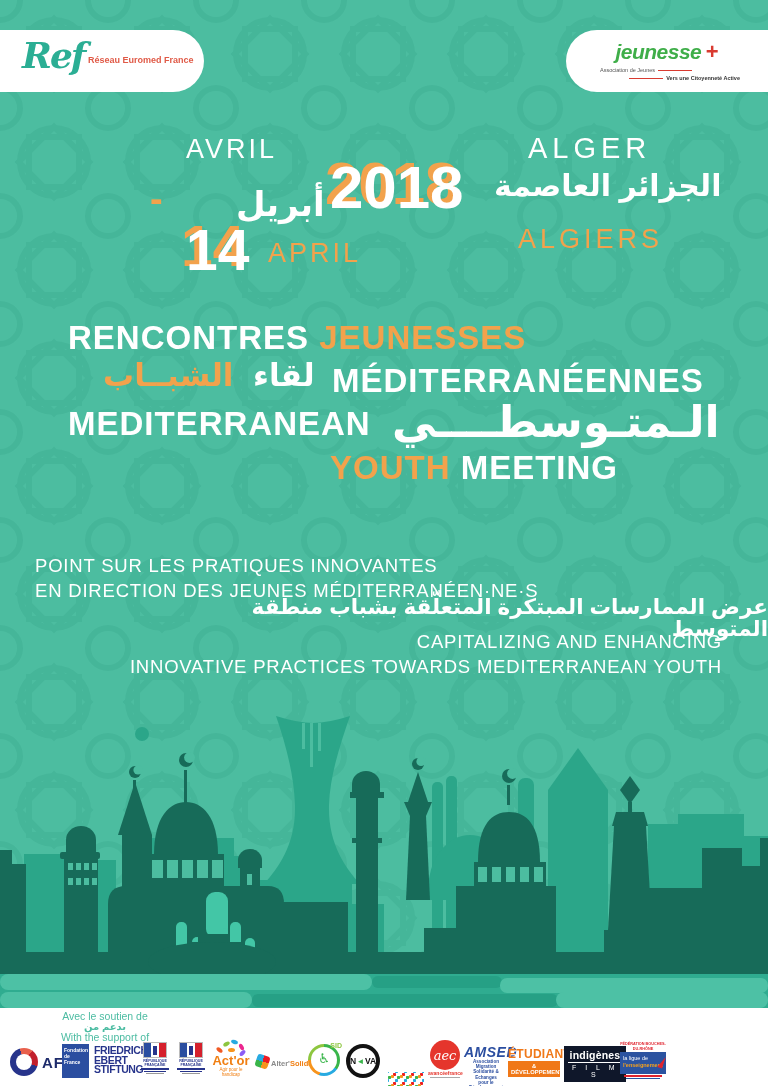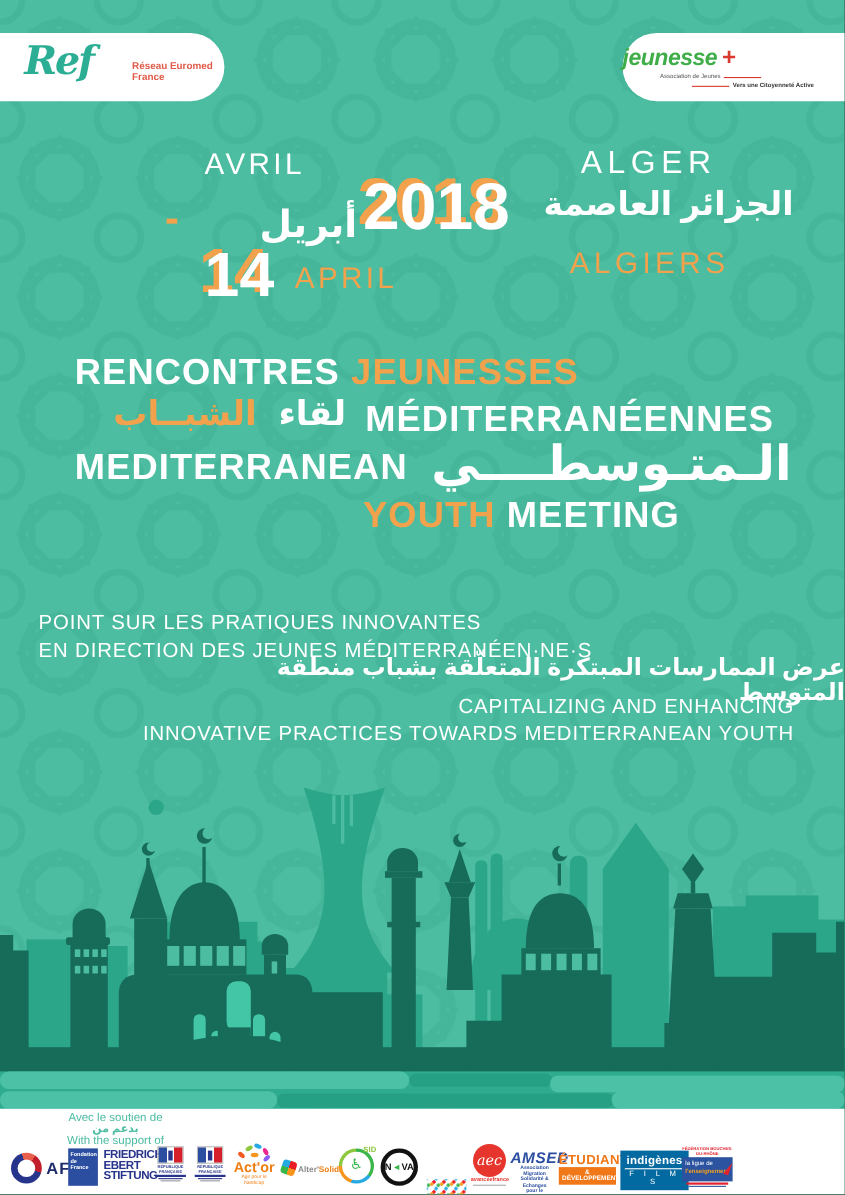--- a/index.html
+++ b/index.html
@@ -10,22 +10,22 @@
   }
   .abs{position:absolute;}
   svg{display:block;}
 
   
   .pill{position:absolute; top:30px; height:62px; background:#fff;}
   .pill-left{left:0; width:204px; border-radius:0 31px 31px 0;}
   .pill-right{left:566px; width:202px; border-radius:31px 0 0 31px;}
   .ref-mark{position:absolute; left:22px; top:4px; font-family:"DejaVu Serif",serif;
     font-style:italic; font-weight:bold; font-size:36px; color:#2BAE94; letter-spacing:-2px;}
-  .ref-name{position:absolute; left:88px; top:25px; font-size:9px; color:#E05A47; font-weight:bold;margin-left:32px;}
-  .jeu-row{position:absolute; left:0; top:9px; width:100%; text-align:left;}
+  .ref-name{position:absolute; left:88px; top:25px; font-size:9px; color:#E05A47; font-weight:bold;}
+  .jeu-row{position:absolute; left:0; top:9px; width:100%; text-align:center;}
   .jeu-name{font-weight:bold; font-style:italic; font-size:21px; color:#3FAE49; letter-spacing:-0.5px;}
   .jeu-plus{font-weight:bold; font-size:22px; color:#D93A30;}
   .jeu-sub{position:absolute; left:34px; top:36px; width:140px; font-size:5.5px; color:#555;}
   .jeu-sub .r1,.jeu-sub .r2{display:flex; align-items:center; gap:3px; line-height:8px;}
   .jeu-sub .r2{justify-content:flex-end; color:#333; font-weight:bold;}
   .dashline{height:1px; background:#D93A30; flex:0 0 34px;}
 
   
   .big-num{position:absolute; color:#fff; font-weight:bold;
     text-shadow:-5px -4px 0 #F2A24C; line-height:1;}
@@ -122,21 +122,21 @@
   .aec-sub{color:#E5352C;font-size:5px;font-weight:bold;line-height:6px;}
   .aec-bar{height:1px;background:#aaa;width:30px;margin:1px auto 0;}
 
   .amsed-name{color:#2B4EA0;font-weight:800;font-style:italic;font-size:14px;line-height:13px;letter-spacing:0.5px;}
   .amsed-l{color:#2B4EA0;font-size:4.6px;line-height:5.2px;font-weight:bold;}
 
   .etu1{color:#F07818;font-weight:900;font-size:12px;letter-spacing:0.3px;line-height:12px;
     text-shadow:0.5px 0.5px 0 #fff;}
   .etu2{background:#F07818;color:#fff;font-size:5.8px;font-weight:800;padding:2px 3px;margin-top:1px;}
 
-  .ind{background:#0369a1;color:#fff;width:54px;padding:4px 4px;box-sizing:content-box;}
+  .ind{background:#0f172a;color:#fff;width:54px;padding:4px 4px;box-sizing:content-box;}
   .ind1{font-weight:800;font-size:10.5px;line-height:10px;letter-spacing:0.2px;}
   .ind2{font-size:7px;letter-spacing:3.5px;border-top:1.5px solid #fff;margin-top:2px;padding-top:1px;}
 
   .ligue-h{color:#E0232E;font-size:3.8px;font-weight:bold;line-height:4.5px;}
   .ligue-box{background:#2B53A0;color:#fff;width:46px;height:22px;margin:1px auto;
     font-size:5.5px;text-align:left;padding:3px;box-sizing:border-box;position:relative;line-height:6.5px;}
   .ligue-box b{color:#F6A21D;}
   .ligue-box::after{content:"";position:absolute;right:2px;top:4px;width:0;height:0;
     border-left:5px solid transparent;border-bottom:12px solid #E0232E;transform:rotate(18deg);}
   .ligue-f1{height:1.5px;background:#E0232E;margin:1px 4px 0;}

